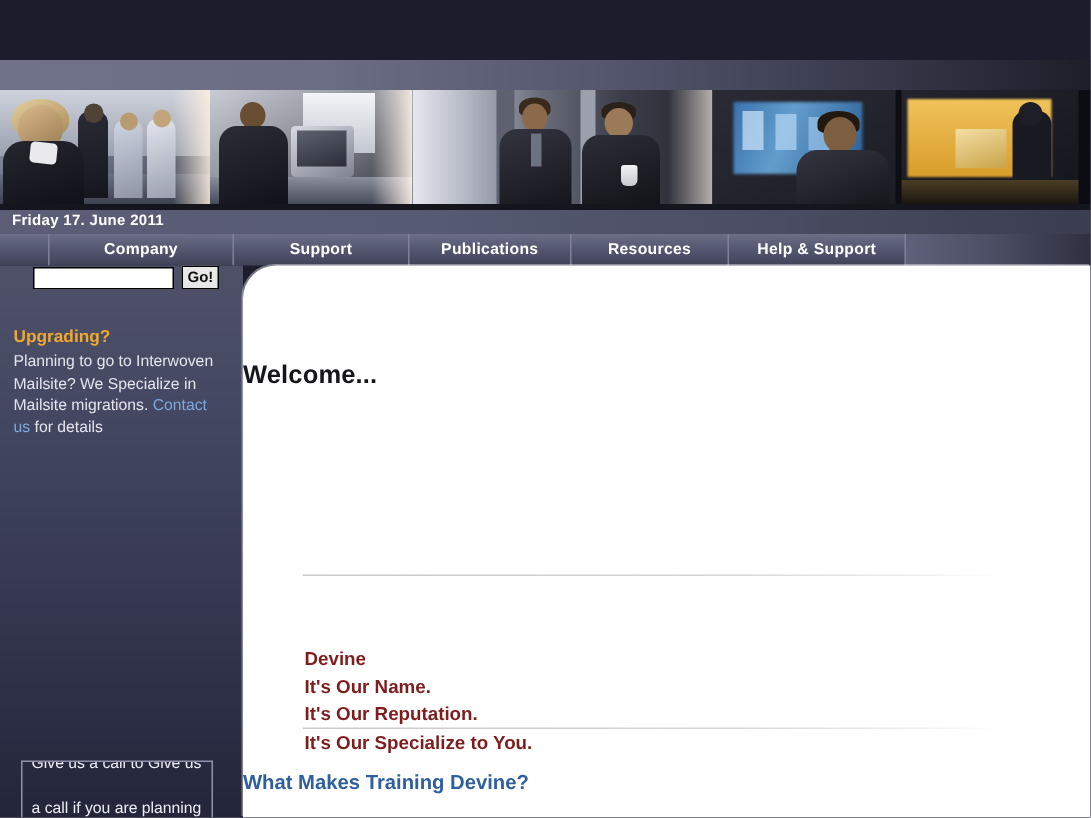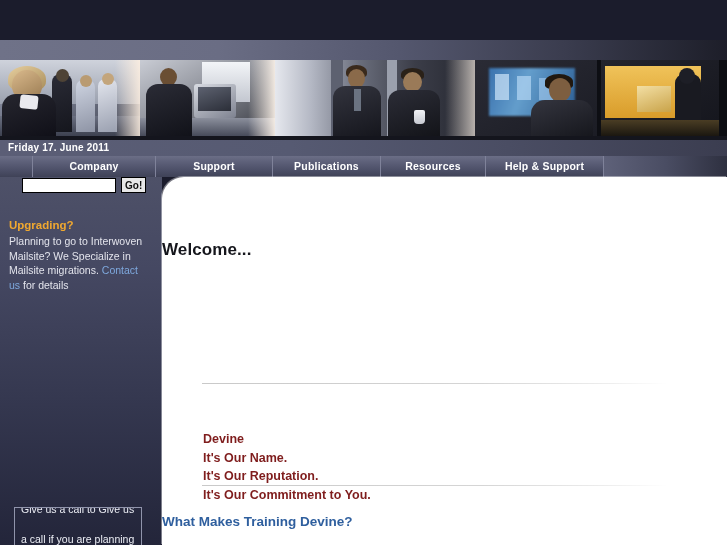--- a/index.html
+++ b/index.html
@@ -434,21 +434,21 @@
   <div class="content-inner">
 
     <div class="welcome">Welcome...</div>
 
     <div class="divider d1"></div>
 
     <div class="tagline">
       <div>Devine</div>
       <div>It's Our Name.</div>
       <div>It's Our Reputation.</div>
-      <div>It's Our Commitment to You.</div>
+      <div>It's Our Specialize to You.</div>
     </div>
 
     <div class="divider d2"></div>
 
     <div class="subhead">What Makes Training Devine?</div>
 
   </div>
 </div>
 
 </body></html>

